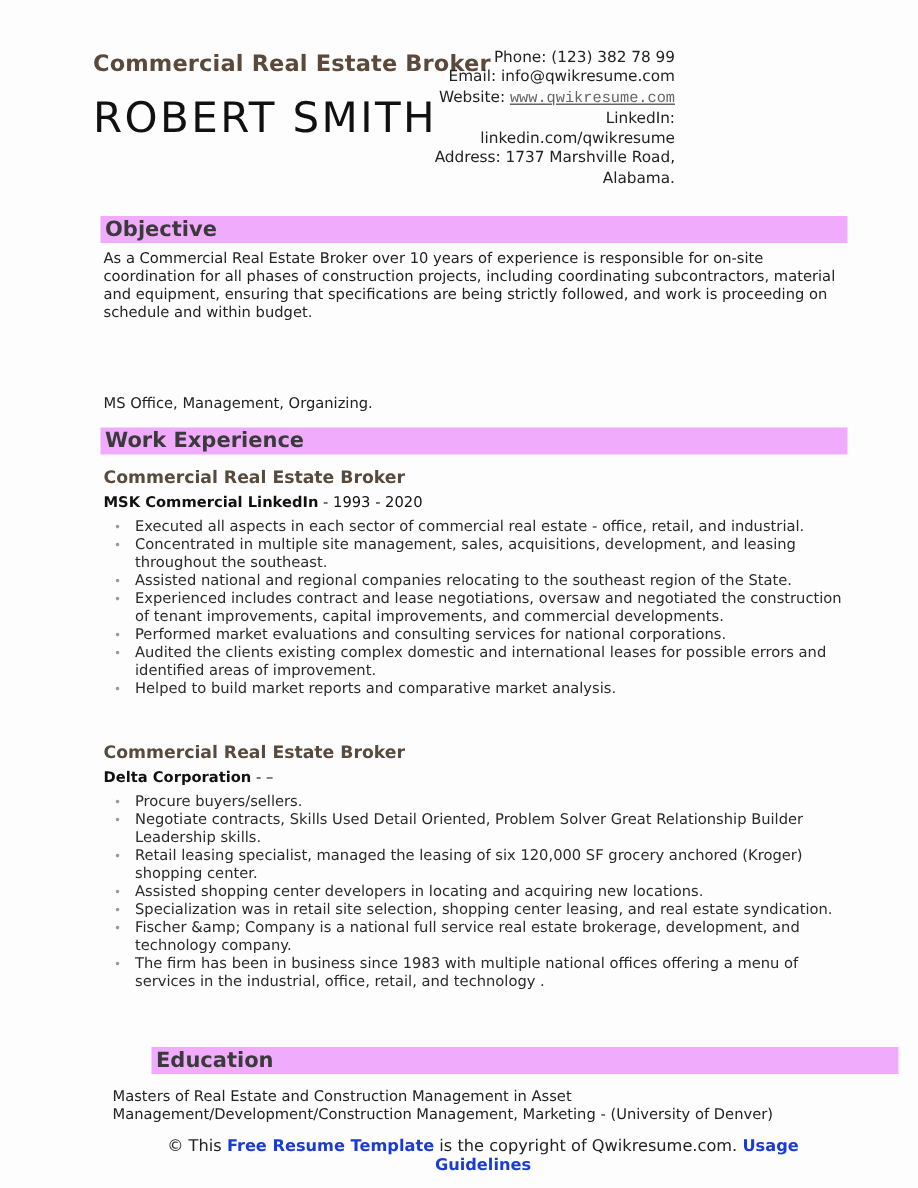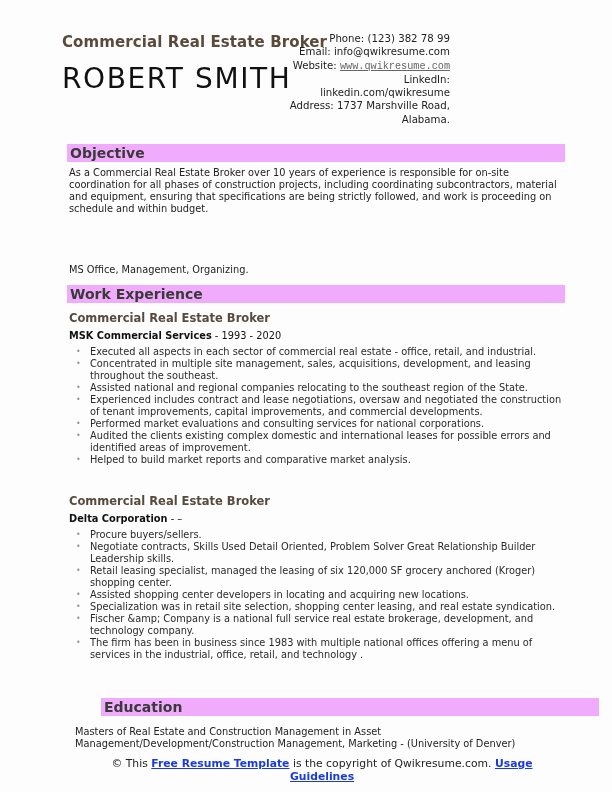--- a/index.html
+++ b/index.html
@@ -124,21 +124,20 @@
       width: 480px;
       top: 757px;
       text-align: center;
       font-size: 10.8px;
       line-height: 13px;
       color: #222;
     }
     .footer a {
       color: #1a3bd6;
       font-weight: bold;
-      text-decoration: underline;
     }
   </style>
 </head>
 <body>
 
 <div class="page">
 
   <div class="job-title">Commercial Real Estate Broker</div>
   <div class="full-name">ROBERT SMITH</div>
 
@@ -170,21 +169,21 @@
   <div class="body-text" style="top:167px;">As a Commercial Real Estate Broker over 10 years of experience is responsible for on-site coordination for all phases of construction projects, including coordinating subcontractors, material and equipment, ensuring that specifications are being strictly followed, and work is proceeding on schedule and within budget.</div>
 
   <div class="body-text" style="top:264px;">MS Office, Management, Organizing.</div>
 
   <div class="section-bar" style="top:285px;">
     <h2>Work Experience</h2>
   </div>
 
   <div class="role-title" style="top:311px;">Commercial Real Estate Broker</div>
   <div class="company-line" style="top:330px;">
-    <span class="company">MSK Commercial Services</span><span> - 1993 - 2020</span>
+    <span class="company">MSK Commercial LinkedIn</span><span> - 1993 - 2020</span>
   </div>
   <ul class="bullets" style="top:346px;">
     <li>Executed all aspects in each sector of commercial real estate - office, retail, and industrial.</li>
     <li>Concentrated in multiple site management, sales, acquisitions, development, and leasing throughout the southeast.</li>
     <li>Assisted national and regional companies relocating to the southeast region of the State.</li>
     <li>Experienced includes contract and lease negotiations, oversaw and negotiated the construction of tenant improvements, capital improvements, and commercial developments.</li>
     <li>Performed market evaluations and consulting services for national corporations.</li>
     <li>Audited the clients existing complex domestic and international leases for possible errors and identified areas of improvement.</li>
     <li>Helped to build market reports and comparative market analysis.</li>
   </ul>

